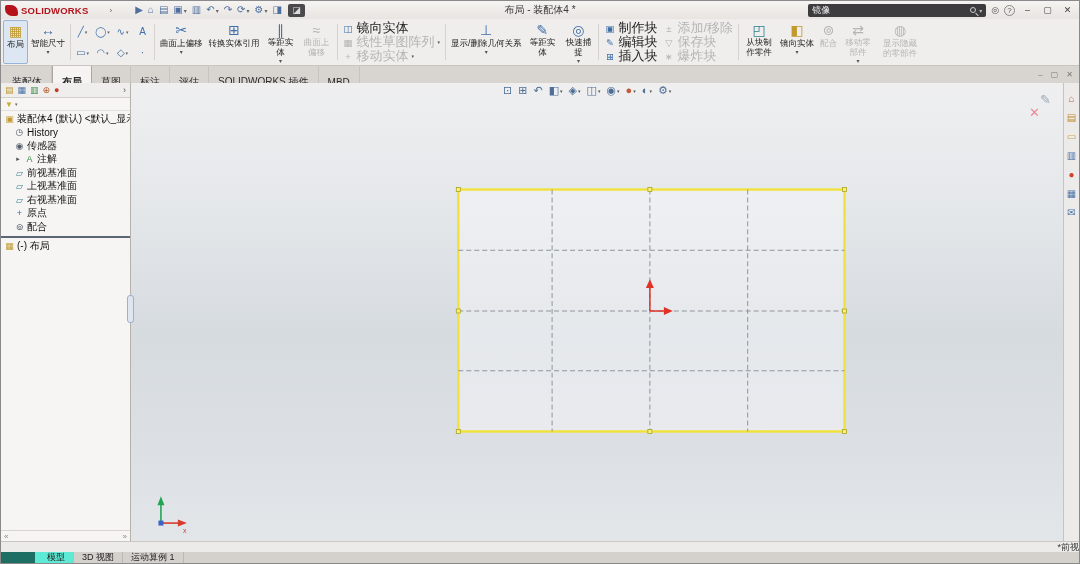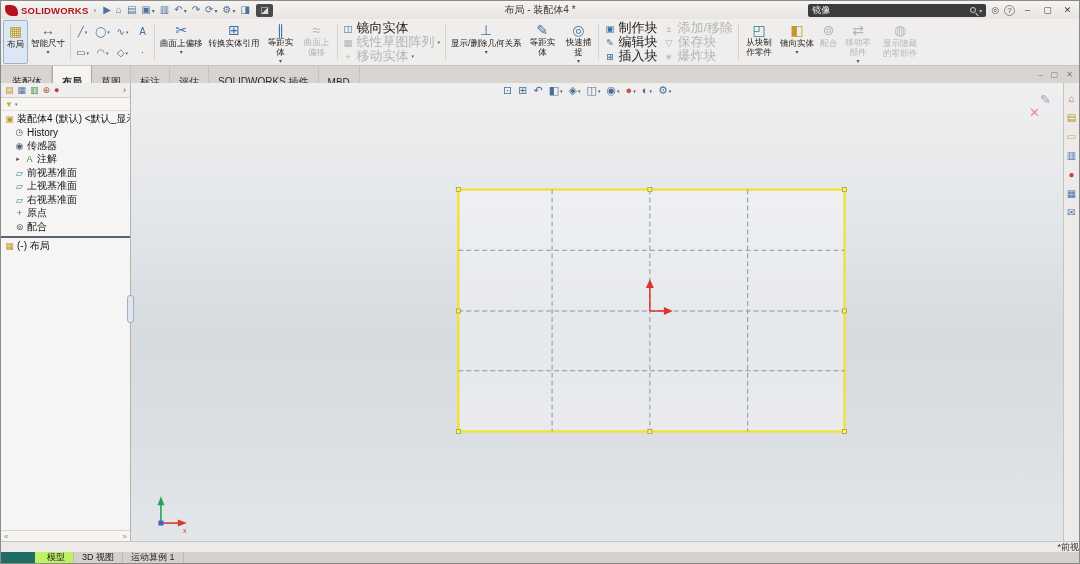--- a/index.html
+++ b/index.html
@@ -1,21 +1,21 @@
 <!DOCTYPE html>
 <html><head>
 <meta charset="utf-8">
 <style>
   *{margin:0;padding:0;box-sizing:border-box;}
   html,body{background:#888;}
   body{font-family:"Liberation Sans","DejaVu Sans",sans-serif;}
   .app{width:1080px;height:564px;display:flex;flex-direction:column;background:#e8e6e3;overflow:hidden;position:relative;border:1px solid #8a8a8a;}
 
   
-  .titlebar{height:18px;display:flex;align-items:center;background:linear-gradient(#f6f4f2,#e7e4e1);padding:0 4px;gap:3px;position:relative;flex:0 0 auto;}
+  .titlebar{height:18px;display:flex;align-items:center;background:linear-gradient(#f6f4f2,#e7e4e1);padding:0 4px;gap:19px;position:relative;flex:0 0 auto;}
   .logo{display:flex;align-items:center;gap:3px;}
   .logo-mark{width:13px;height:11px;background:#b5121b;border-radius:2px 7px 2px 7px;}
   .logo-text{color:#b5121b;font-weight:bold;font-size:9.5px;letter-spacing:.2px;}
   .menu-chev{font-size:8px;color:#666;margin:0 2px;}
   .quick{display:flex;align-items:center;gap:1px;}
   .qt{display:flex;align-items:center;padding:0 2px;height:14px;border-radius:2px;}
   .qt .g{font-size:10px;color:#4f6f9f;line-height:12px;}
   .qt .a{font-size:6px;color:#666;margin-left:1px;}
   .dark-toggle{background:#4a4a4c;color:#ddd;border-radius:2px;width:17px;height:13px;display:flex;align-items:center;justify-content:center;font-size:9px;margin:0 3px;}
   .tb-title{position:absolute;left:50%;transform:translateX(-50%);font-size:10px;color:#3a3a3a;white-space:nowrap;}
@@ -95,21 +95,21 @@
   .taskpane{width:16px;flex:0 0 auto;background:#edebe9;border-left:1px solid #c7c4c0;display:flex;flex-direction:column;align-items:center;padding-top:10px;gap:8px;}
   .tp{font-size:10px;line-height:11px;}
   .tp:nth-child(1){color:#c05a3a;} .tp:nth-child(2){color:#b98c2a;} .tp:nth-child(3){color:#caa64b;}
   .tp:nth-child(4){color:#4a72a8;} .tp:nth-child(5){color:#cc4433;} .tp:nth-child(6){color:#4a72a8;} .tp:nth-child(7){color:#4a72a8;}
 
   
   .statusbar{height:11px;background:#edebe9;border-top:1px solid #c9c6c3;display:flex;align-items:center;padding-left:146px;font-size:9px;color:#333;flex:0 0 auto;justify-content:flex-end;}
   .bottomtabs{height:11px;background:#d4d1cd;display:flex;align-items:stretch;font-size:9px;flex:0 0 auto;}
   .teal-block{width:34px;background:#1e6e64;flex:0 0 auto;}
   .btab{padding:0 8px;display:flex;align-items:center;border-right:1px solid #bdbab6;color:#222;white-space:nowrap;}
-  .btab.active{background:#bef264;padding-left:12px;}
+  .btab.active{background:#5eead4;padding-left:12px;}
 </style>
 </head>
 <body>
 
 <div class="app">
 
   <div class="titlebar">
     <div class="logo">
       <span class="logo-mark"></span>
       <span class="logo-text">SOLIDWORKS</span>

